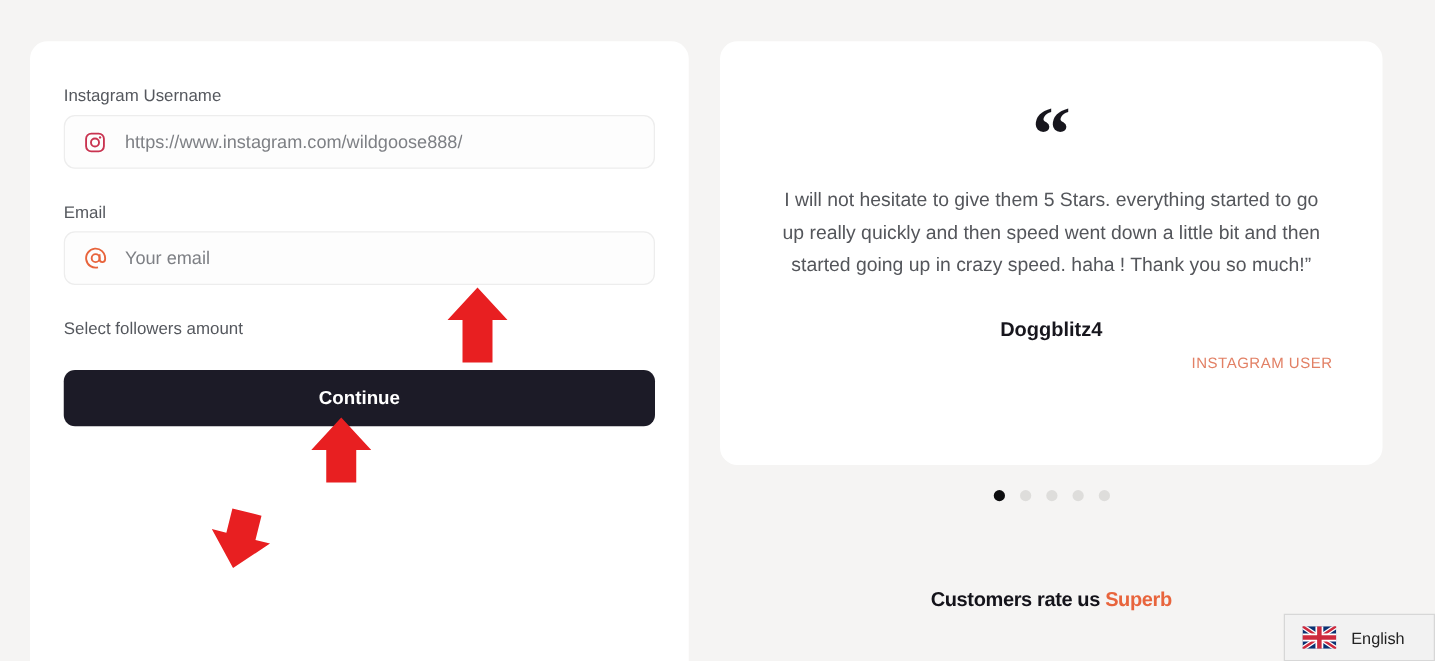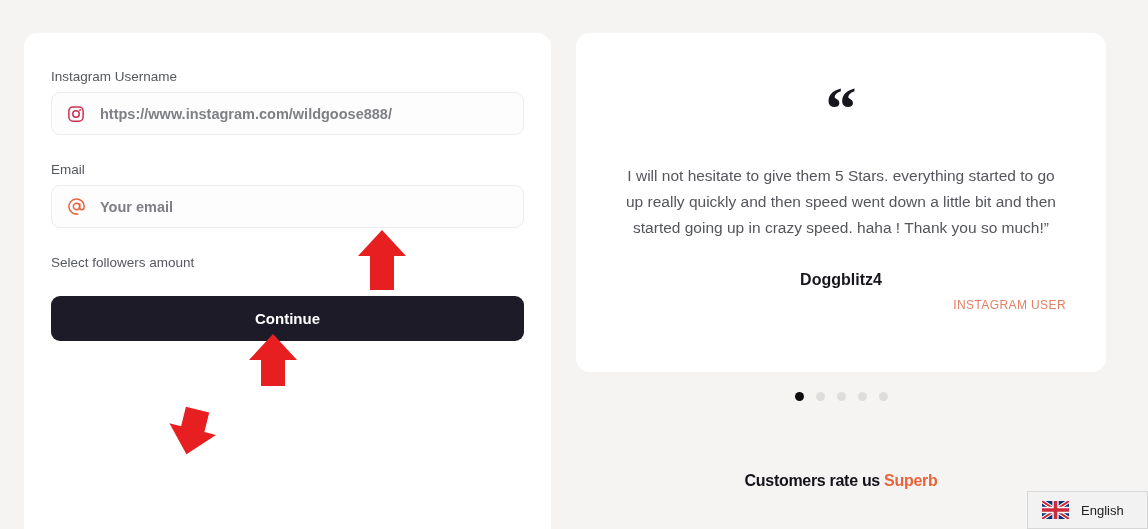--- a/index.html
+++ b/index.html
@@ -64,21 +64,21 @@
     flex: 0 0 20px;
     display: flex;
     align-items: center;
     justify-content: center;
     margin-right: 14px;
   }
 
   .input-text {
     font-size: 14.5px;
     color: #7e8085;
-    font-weight: 700;
+    font-weight: 400;
     white-space: nowrap;
     overflow: hidden;
   }
 
   
   .select-shell {
     height: 44px;
     border: 1px solid #ededed;
     border-radius: 9px;
     background: #fdfdfd;
@@ -148,21 +148,21 @@
     font-family: "Liberation Serif", serif;
     font-size: 62px;
     font-weight: bold;
     color: #17161d;
     line-height: 1;
     margin-top: 44px;
     height: 48px;
   }
 
   #testimonial-text {
-    margin-top: 38px;
+    margin-top: 23px;
     text-align: center;
     font-size: 15.5px;
     line-height: 26px;
     color: #54565b;
     padding: 0 4px;
   }
 
   #testimonial-author {
     margin-top: 30px;
     text-align: center;

